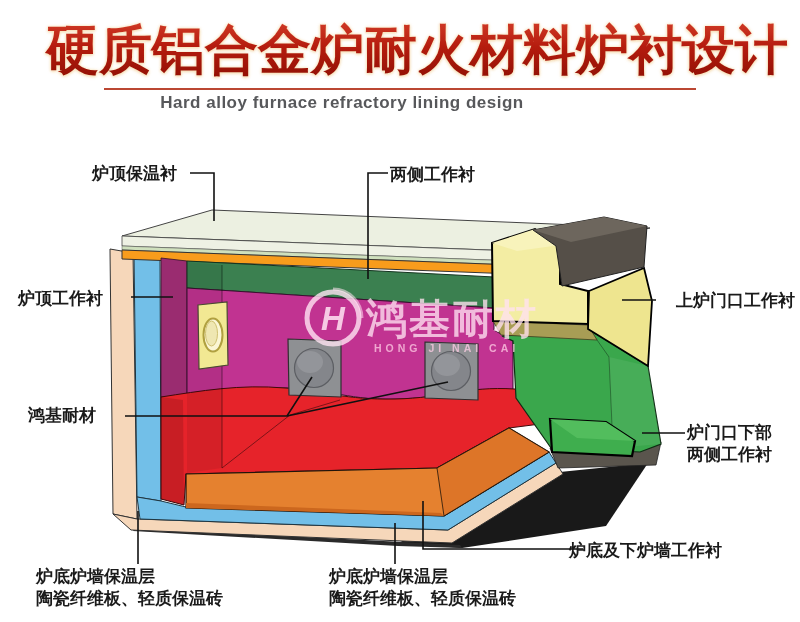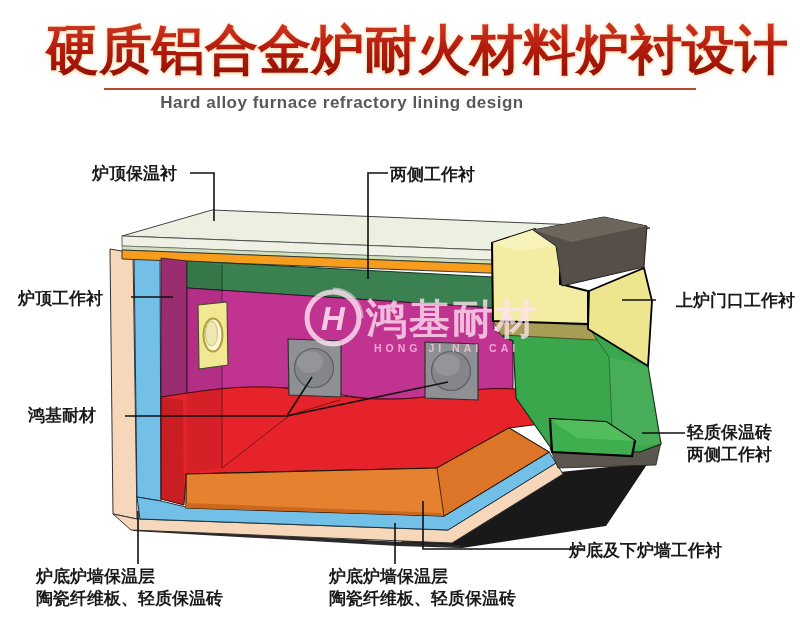--- a/index.html
+++ b/index.html
@@ -142,21 +142,21 @@
 
   <div class="lbl" style="left:390px;top:164px;">两侧工作衬</div>
 
   <div class="lbl" style="left:18px;top:288px;">炉顶工作衬</div>
 
   <div class="lbl" style="left:28px;top:405px;">鸿基耐材</div>
 
   <div class="lbl" style="left:676px;top:290px;">上炉门口工作衬</div>
 
   <div class="lbl" style="left:687px;top:422px;">
-    <div>轻质保温砖</div>
+    <div>炉门口下部</div>
     <div>两侧工作衬</div>
   </div>
 
   <div class="lbl" style="left:569px;top:540px;">炉底及下炉墙工作衬</div>
 
   <div class="lbl" style="left:36px;top:566px;">
     <div>炉底炉墙保温层</div>
     <div>陶瓷纤维板、轻质保温砖</div>
   </div>
 

